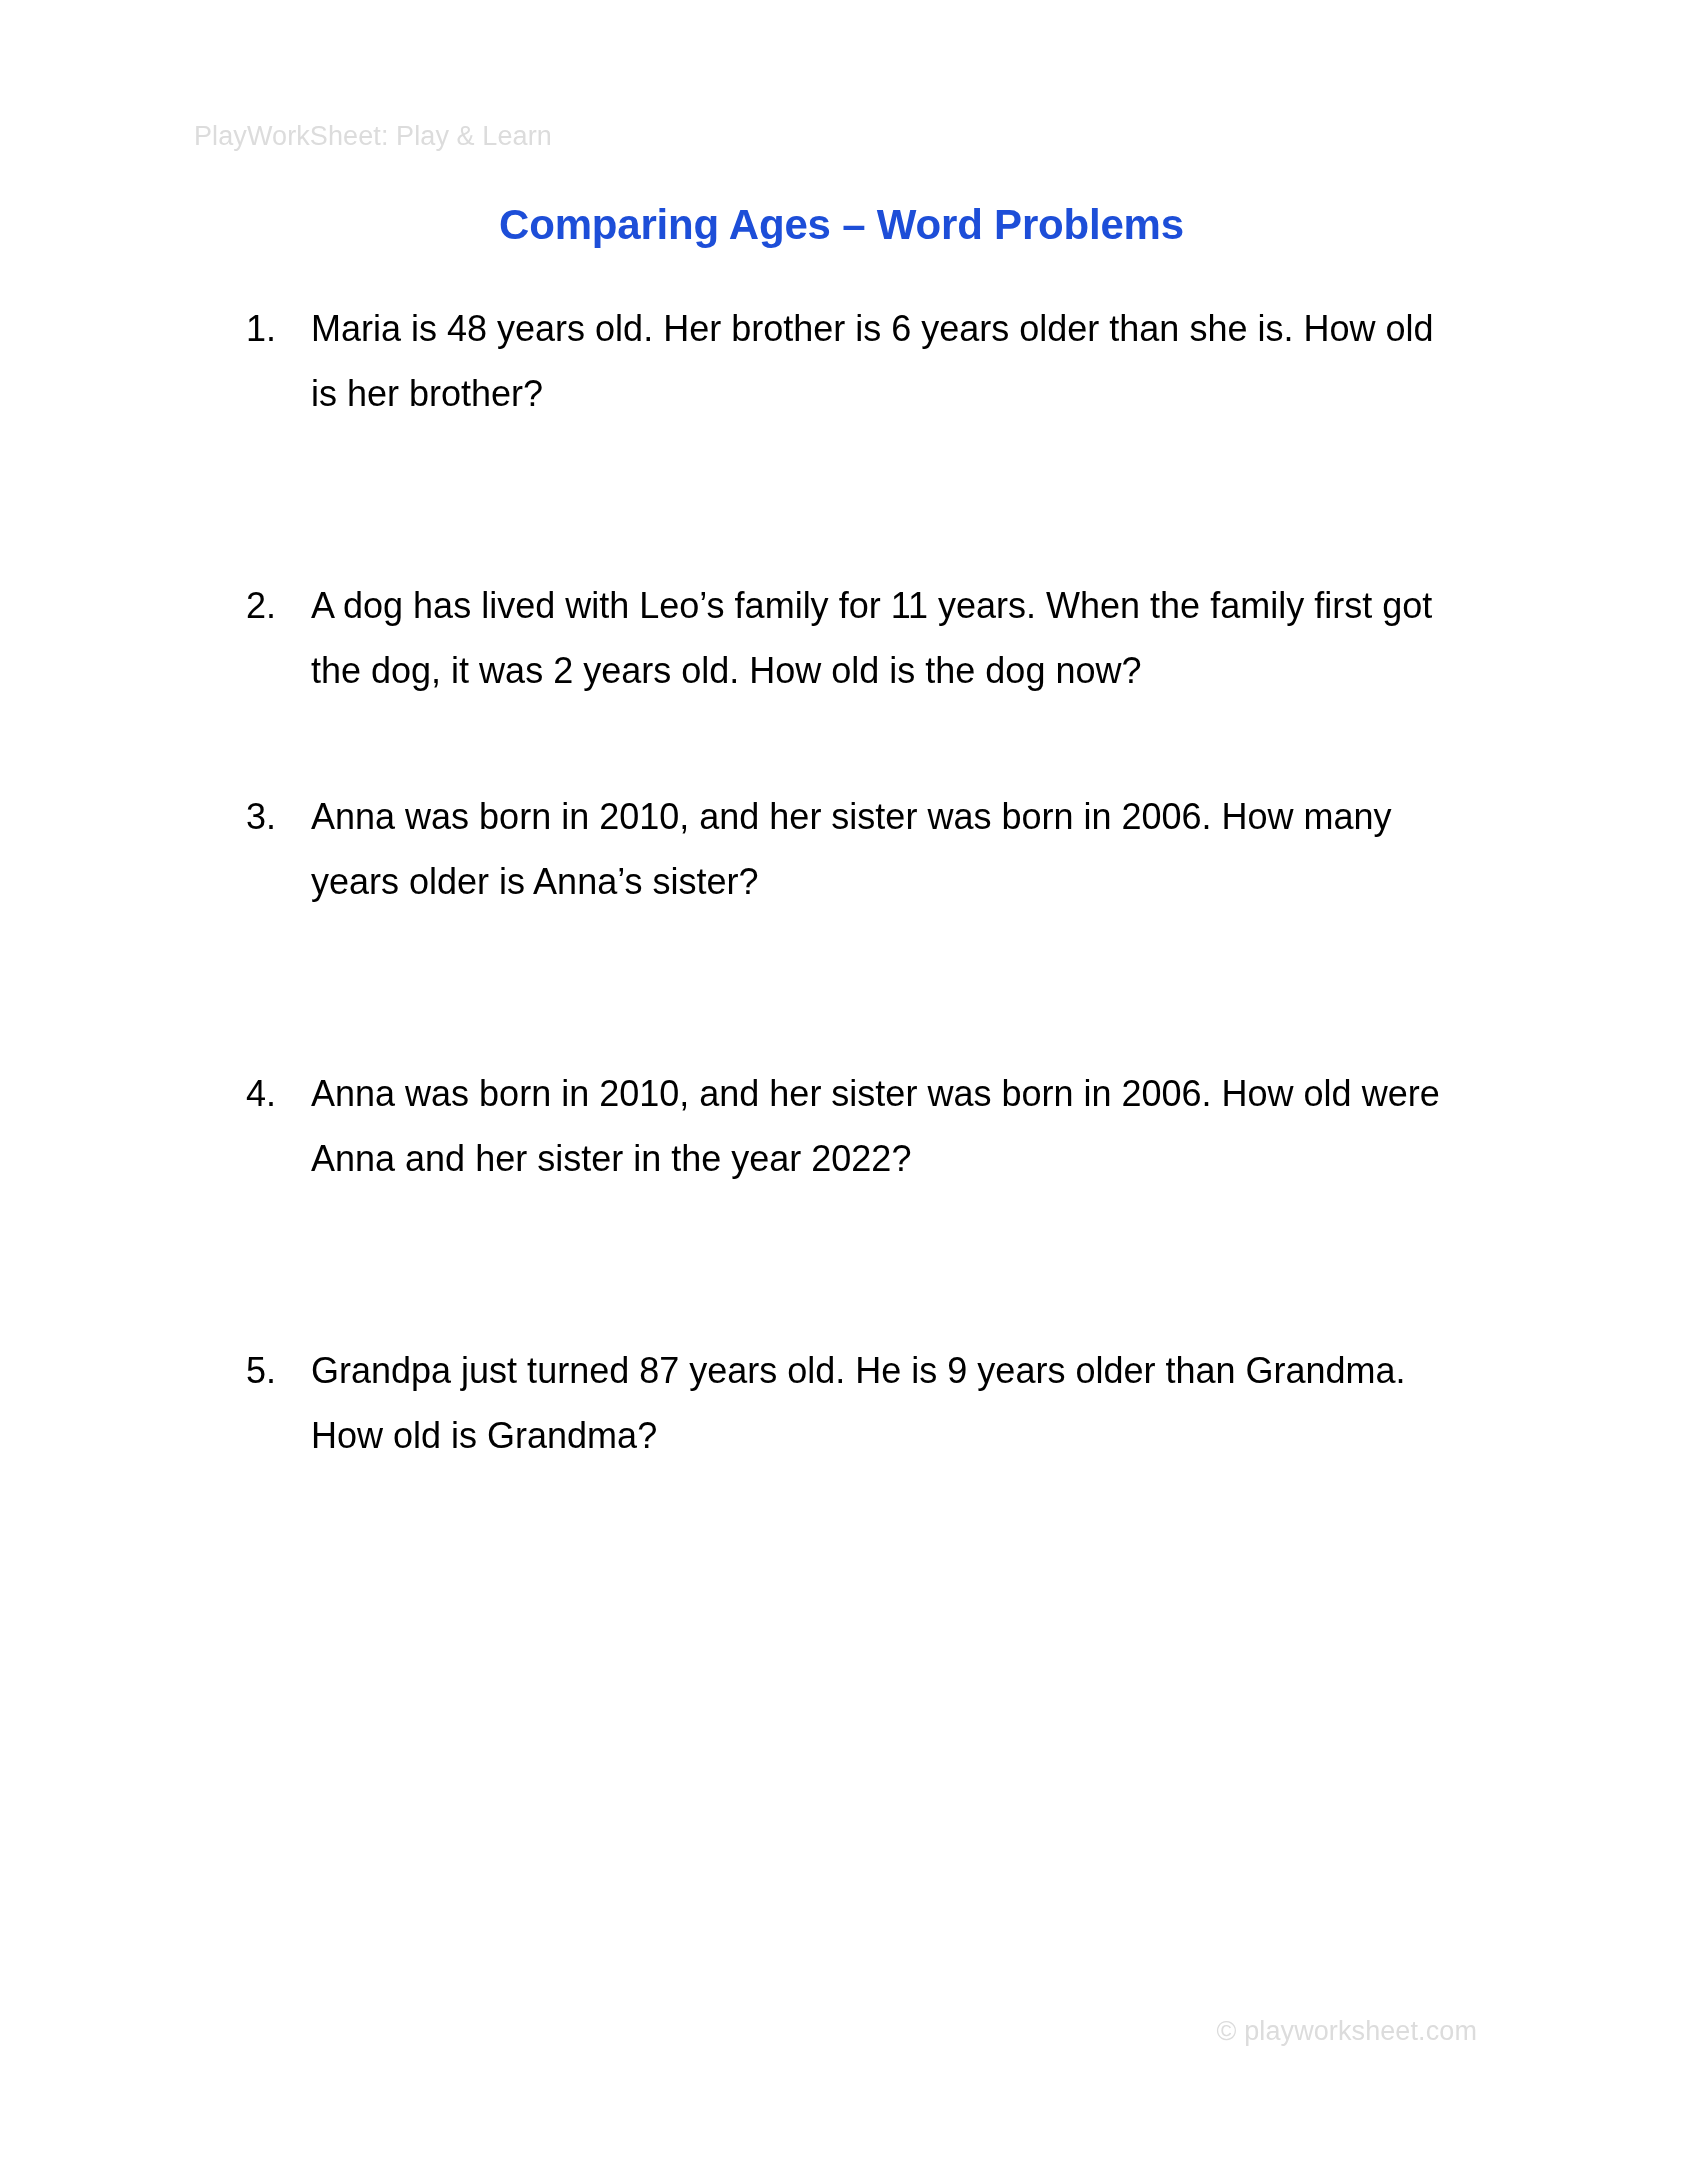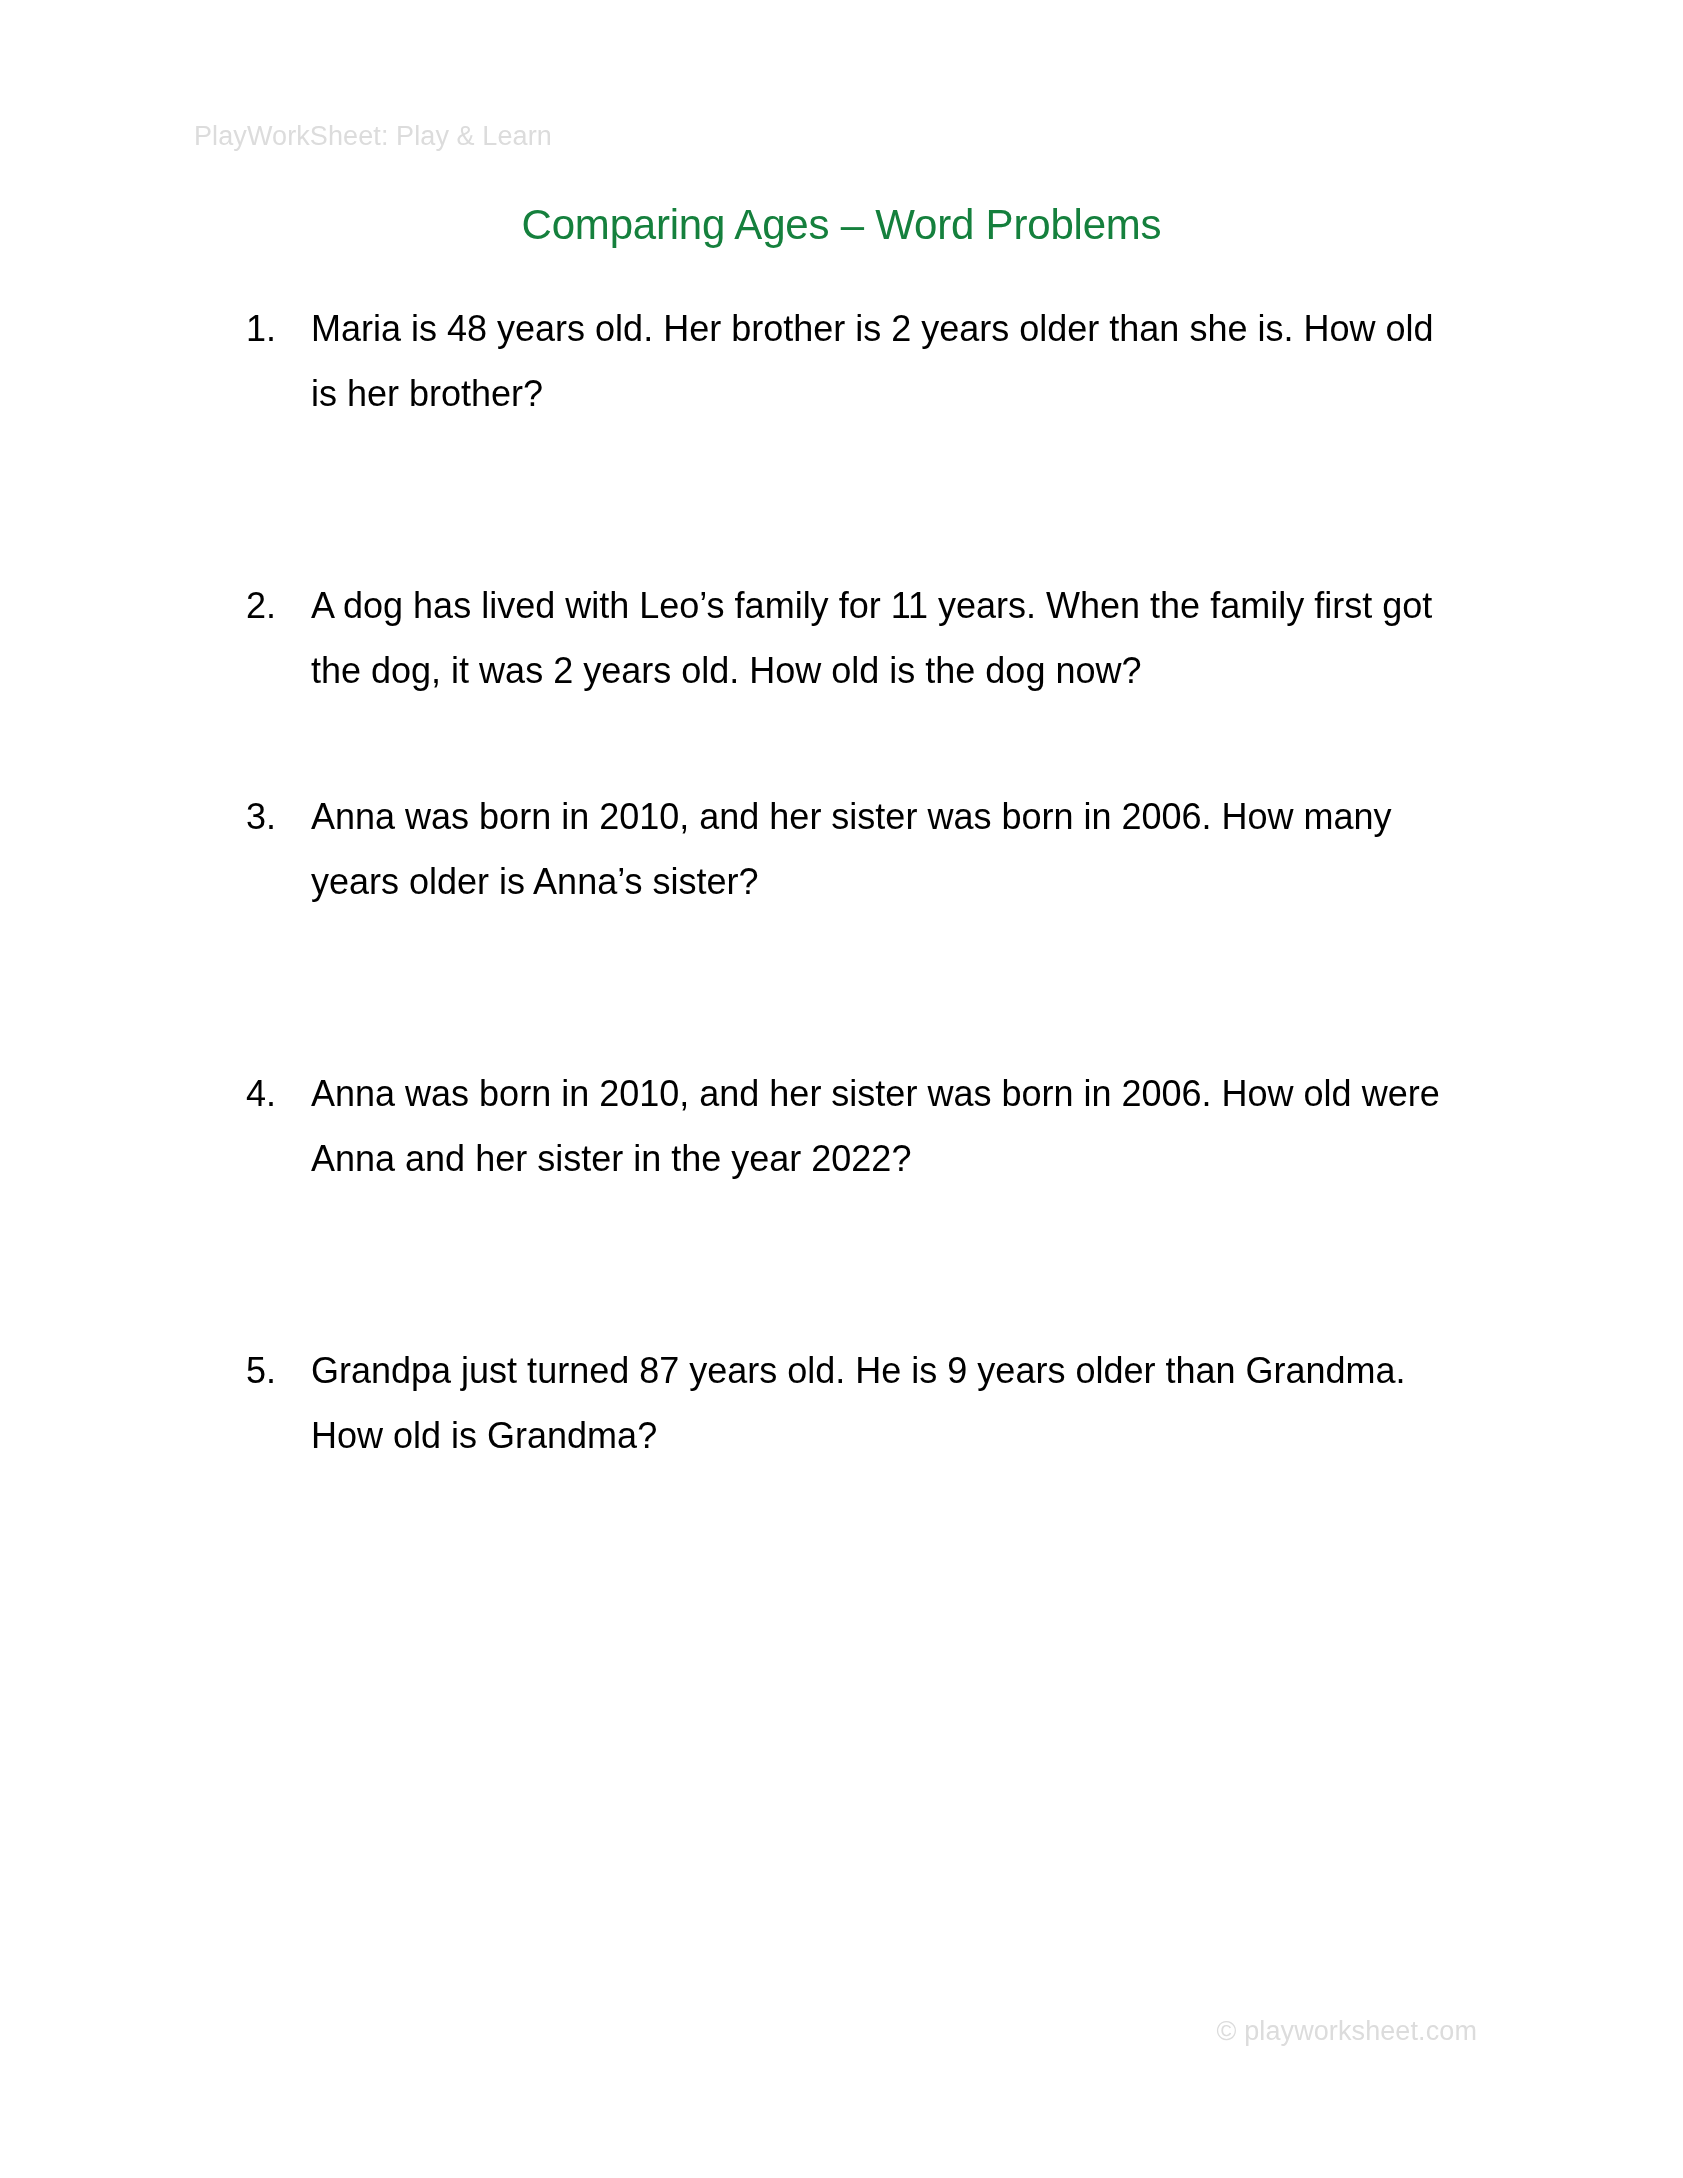--- a/index.html
+++ b/index.html
@@ -37,23 +37,23 @@
   }
 
   
   .worksheet-title {
     position: absolute;
     top: 171px;
     left: 0;
     width: 1683px;
     text-align: center;
     font-size: 42px;
-    font-weight: normal;
+    font-weight: bold;
     line-height: 1.25;
-    color: #15803d;
+    color: #1d4ed8;
     letter-spacing: -0.2px;
   }
 
   
   .problem-list {
     position: absolute;
     top: 280px;
     left: 206px;
     width: 1247px;
   }
@@ -100,21 +100,21 @@
 
 <div class="page">
 
   <div class="brand-header">PlayWorkSheet: Play &amp; Learn</div>
 
   <h1 class="worksheet-title">Comparing Ages – Word Problems</h1>
 
   <ol class="problem-list">
       <li class="problem" style="margin-bottom: 147px;">
         <span class="problem-number">1.</span>
-        <span class="problem-text">Maria is 48 years old. Her brother is 2 years older than she is. How old is her brother?</span>
+        <span class="problem-text">Maria is 48 years old. Her brother is 6 years older than she is. How old is her brother?</span>
       </li>
       <li class="problem" style="margin-bottom: 81px;">
         <span class="problem-number">2.</span>
         <span class="problem-text">A dog has lived with Leo’s family for 11 years. When the family first got the dog, it was 2 years old. How old is the dog now?</span>
       </li>
       <li class="problem" style="margin-bottom: 147px;">
         <span class="problem-number">3.</span>
         <span class="problem-text">Anna was born in 2010, and her sister was born in 2006. How many years older is Anna’s sister?</span>
       </li>
       <li class="problem" style="margin-bottom: 147px;">

